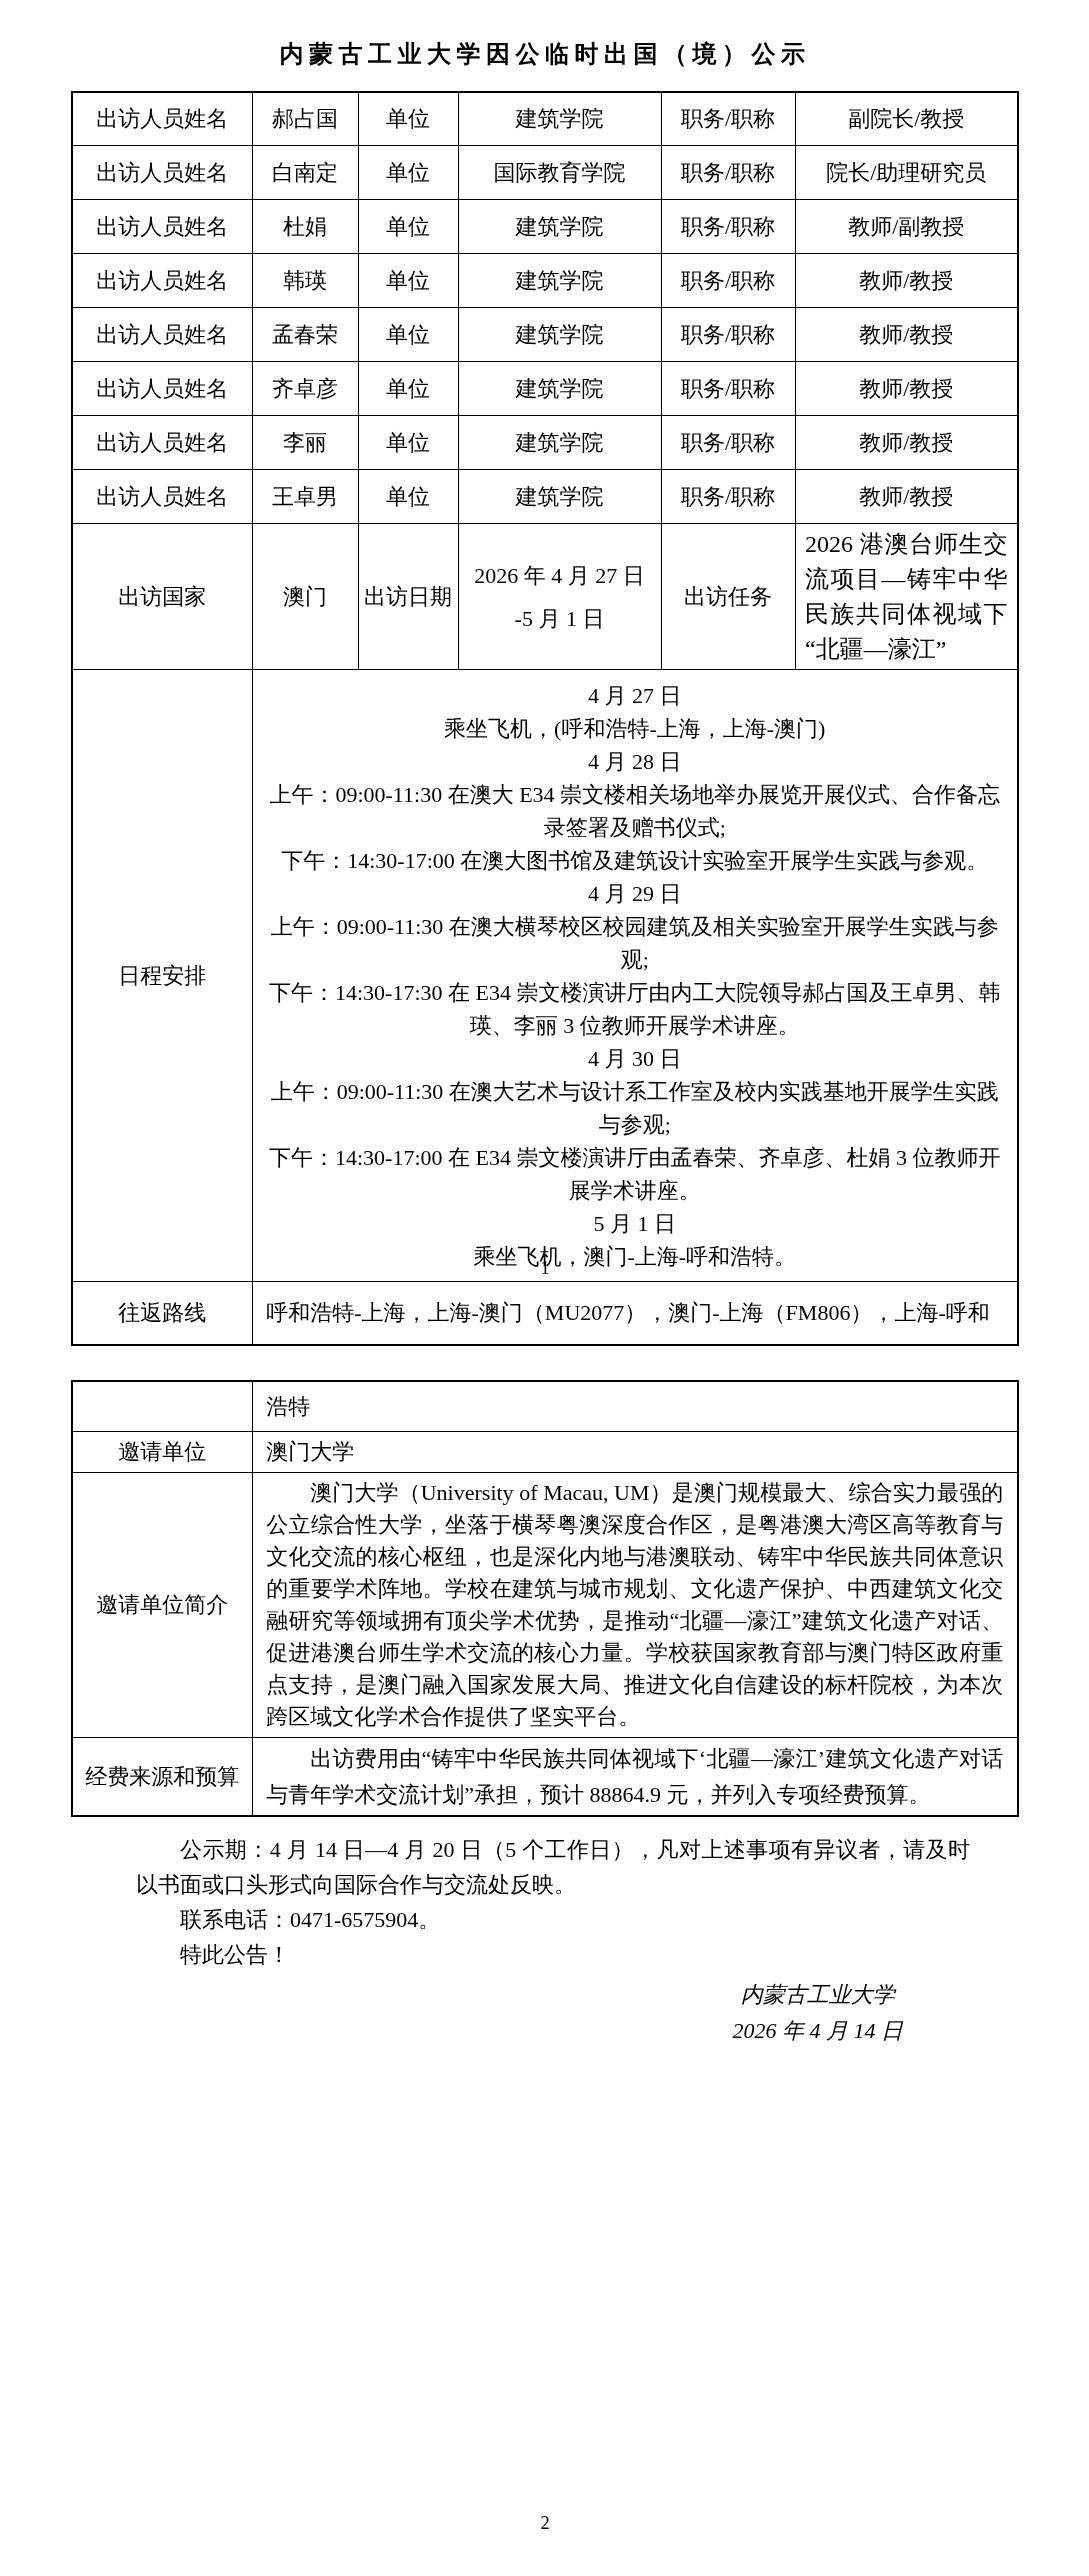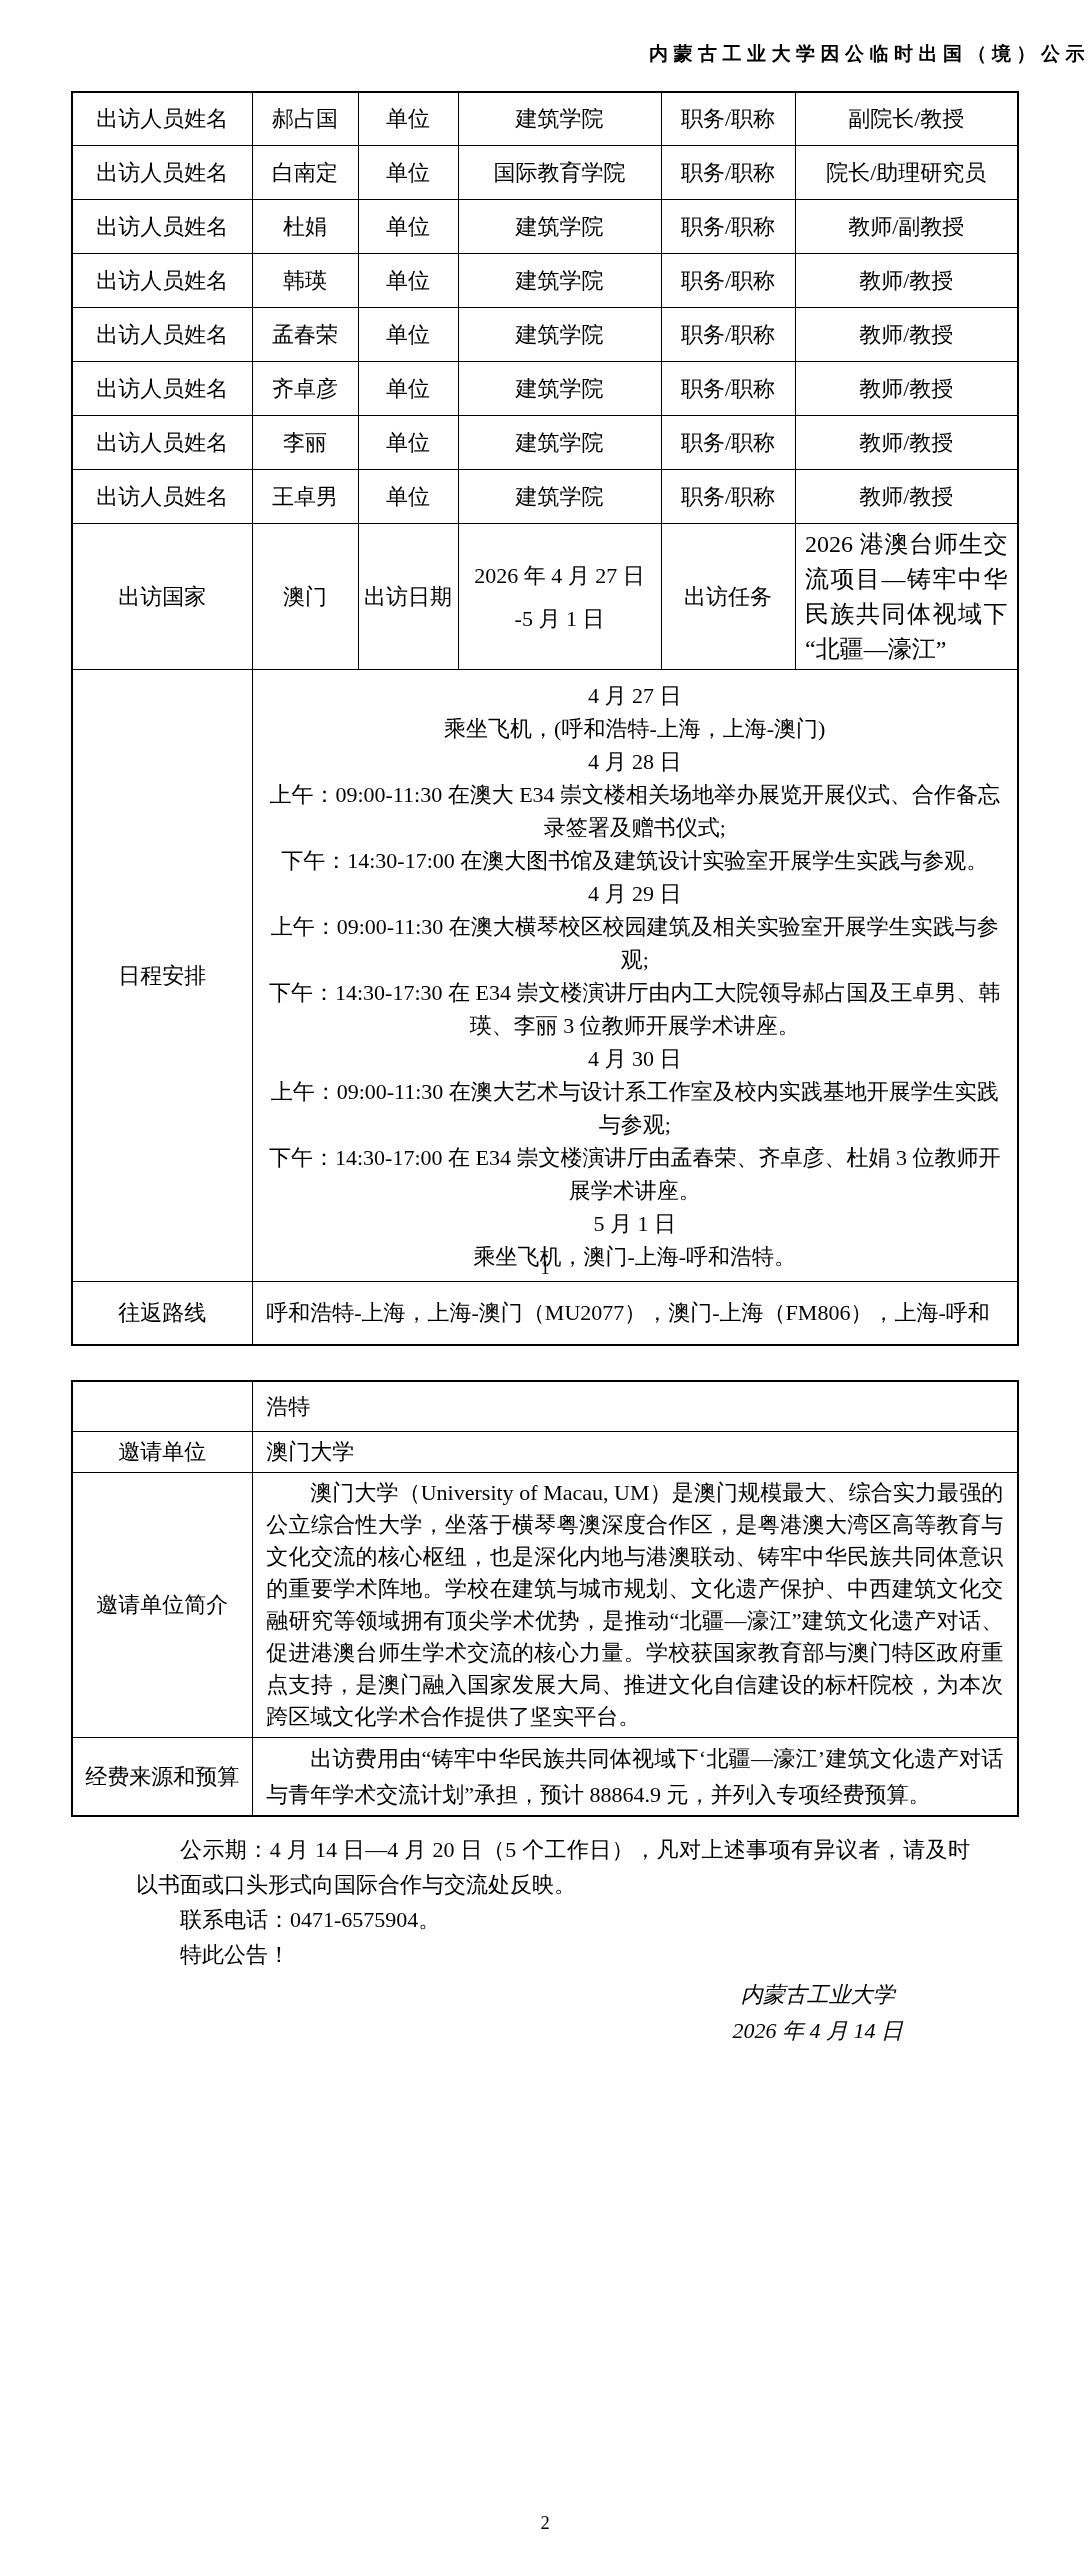--- a/index.html
+++ b/index.html
@@ -6,22 +6,22 @@
   .doc{
     position:relative;
     width:1090px;height:2576px;
     background:#ffffff;color:#000;
     font-family:"Liberation Serif","DejaVu Serif",serif;
     font-size:22px;
     overflow:hidden;
   }
   .doc-title{
     margin:0;padding-top:38px;
-    text-align:right;
-    font-size:19px;font-weight:bold;
+    text-align:center;
+    font-size:24px;font-weight:bold;
     letter-spacing:5.5px;
     line-height:32px;
   }
   table.sheet{
     border-collapse:collapse;
     table-layout:fixed;
     margin-left:71px;
     width:946px;
     border:2.1px solid #000;
   }

